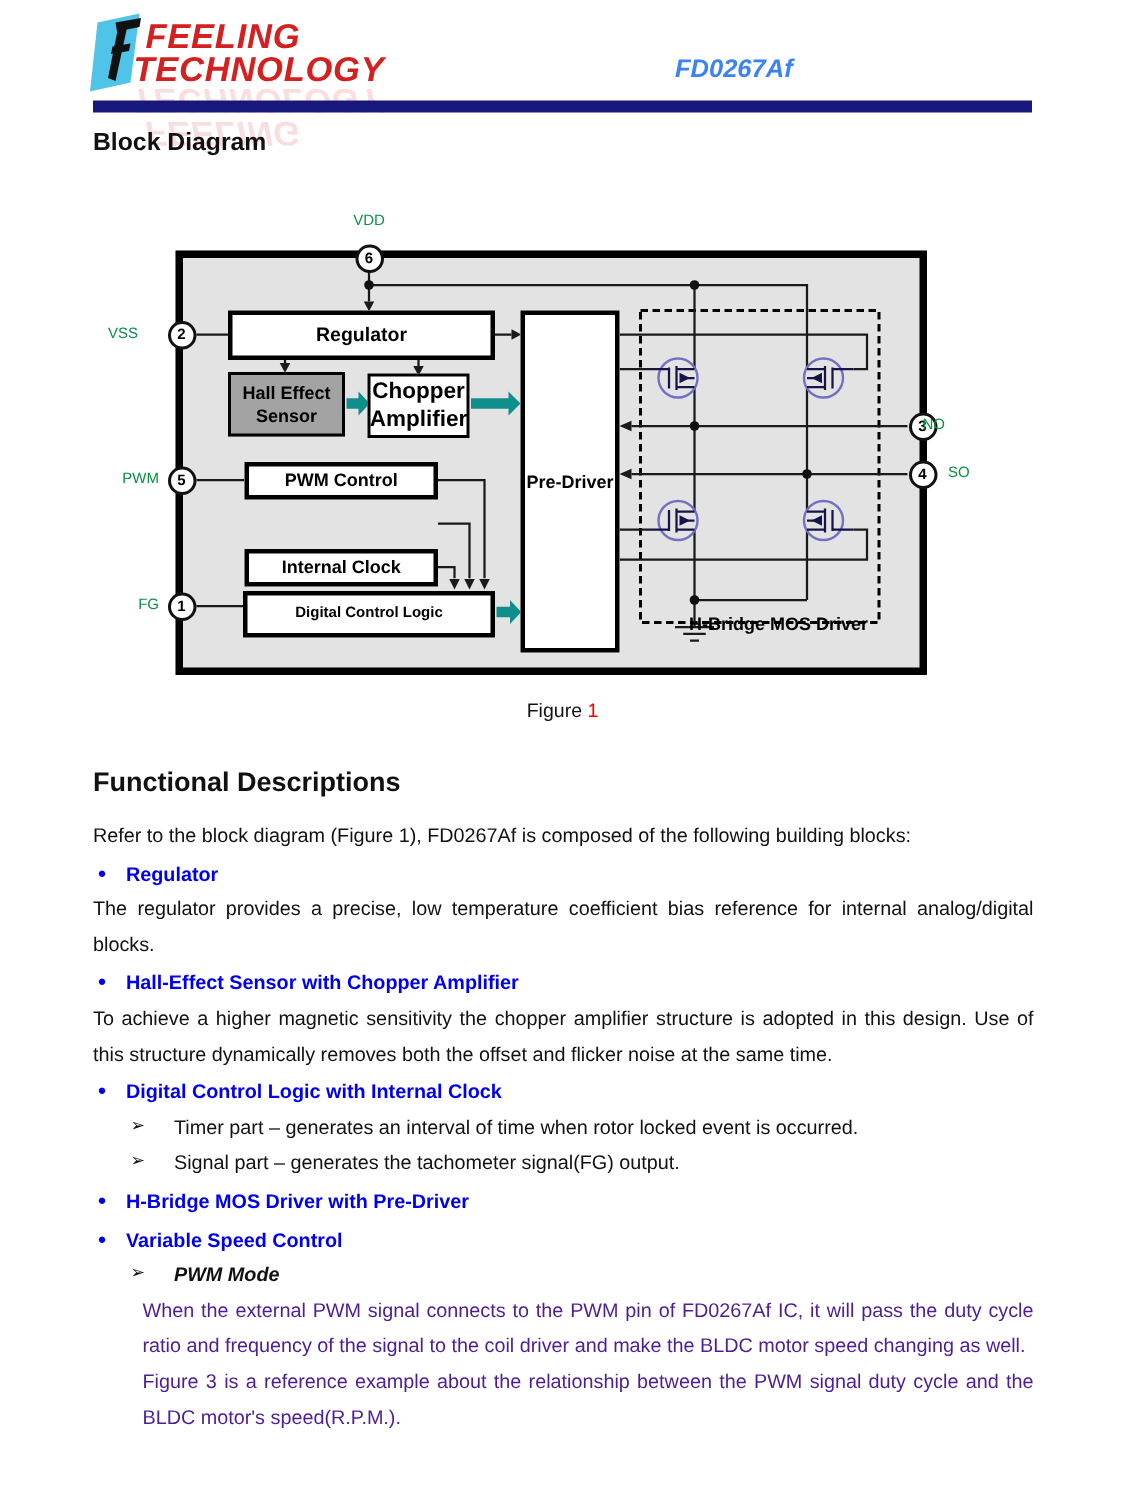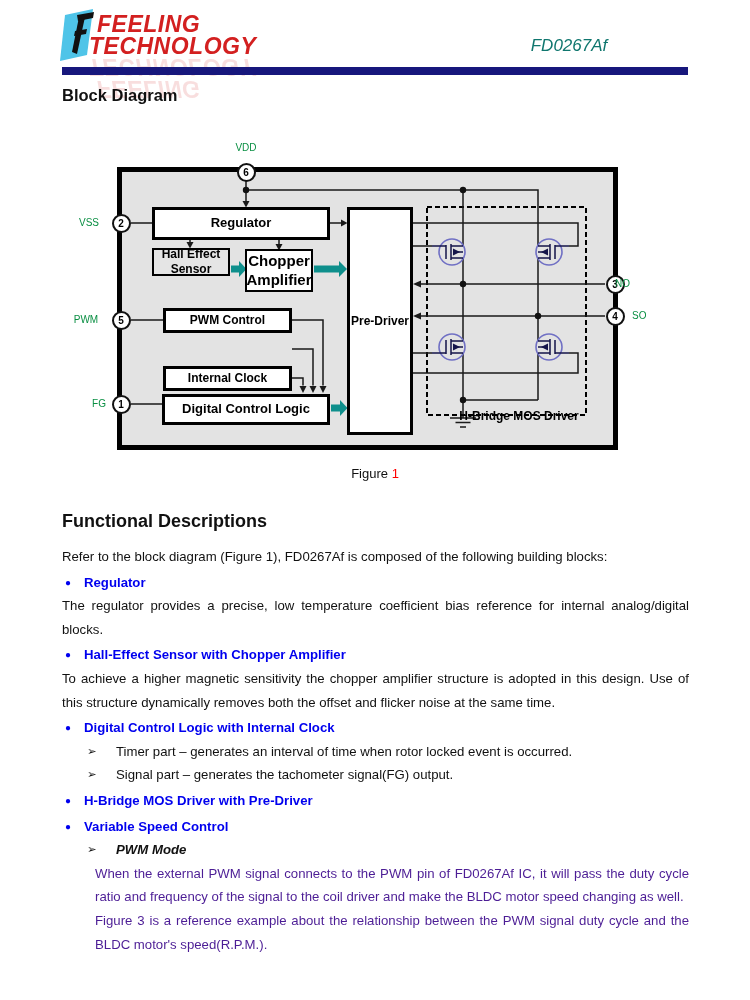--- a/index.html
+++ b/index.html
@@ -6,32 +6,32 @@
   .page{position:relative;width:750px;height:1000px;background:#ffffff;overflow:hidden;
         font-family:"Liberation Sans","DejaVu Sans",sans-serif;color:#111;}
   .abs{position:absolute;}
 
   
   .brand-line{position:absolute;font-style:italic;font-weight:bold;color:#d32020;
               font-size:23px;letter-spacing:.5px;white-space:nowrap;}
   .brand-reflect{position:absolute;left:88px;top:56px;transform:scaleY(-1);opacity:.14;}
   .brand-reflect .rl{font-style:italic;font-weight:bold;color:#d32020;font-size:23px;
                      letter-spacing:.5px;white-space:nowrap;line-height:22px;}
-  .part-number{position:absolute;left:450px;top:36px;width:238px;text-align:center;
-               font-style:italic;font-weight:normal;font-size:17px;color:#0f766e;}
+  .part-number{position:absolute;left:450px;top:36px;width:238px;text-align:left;
+               font-style:italic;font-weight:bold;font-size:17px;color:#3b82f6;}
   .navy-bar{position:absolute;left:62px;top:67px;width:626px;height:8px;background:#17177c;}
   .doc-title{position:absolute;left:62px;top:86px;font-size:16.5px;font-weight:bold;color:#111;}
 
   
   .outer-box{position:absolute;left:117px;top:167px;width:501px;height:283px;
              background:#e3e3e3;border:5px solid #000;box-sizing:border-box;}
   .wires{position:absolute;left:0;top:0;pointer-events:none;}
   .blk{position:absolute;box-sizing:border-box;background:#fff;border:3px solid #000;
        display:flex;align-items:center;justify-content:center;text-align:center;
-       font-weight:bold;font-size:13px;line-height:1.25;color:#000;}
+       font-weight:bold;font-size:10px;line-height:1.25;color:#000;}
   .blk.thin{border-width:2px;}
   .pin{position:absolute;width:19px;height:19px;border:2px solid #111;border-radius:50%;
        background:#fff;box-sizing:border-box;font-size:10px;font-weight:bold;
        text-align:center;line-height:15px;color:#000;z-index:5;}
   .pin-label{position:absolute;font-size:10px;font-weight:normal;color:#0a8f43;z-index:5;}
   .hb-label{position:absolute;left:452px;top:409px;width:134px;text-align:center;
             font-size:12px;font-weight:bold;white-space:nowrap;color:#000;}
   .fig-cap{position:absolute;left:0;top:466px;width:750px;text-align:center;
            font-size:13px;font-weight:normal;color:#111;}
   .fig-num{color:#ff0000;}
@@ -117,36 +117,36 @@
     <polygon points="314,265.5 339,265.5 339,261 347,269 339,277 339,272.5 314,272.5" fill="#0e8f8c"></polygon>
     <polygon points="331,404.5 340,404.5 340,400 347.5,408 340,416 340,411.5 331,411.5" fill="#0e8f8c"></polygon>
 
     <use href="#mos" transform="translate(452,252)"></use>
     <use href="#mos" transform="translate(549,252) scale(-1,1)"></use>
     <use href="#mos" transform="translate(452,347) scale(1,-1)"></use>
     <use href="#mos" transform="translate(549,347) scale(-1,-1)"></use>
   </svg>
 
   <div class="blk" style="left:152px;top:207px;width:178px;height:33px;font-size:13px;">Regulator</div>
-  <div class="blk thin" style="left:152px;top:248px;width:78px;height:28px;background:#e5e5e5;font-size:12px;">Hall Effect Sensor</div>
+  <div class="blk thin" style="left:152px;top:248px;width:78px;height:43px;background:#a3a3a3;font-size:12px;">Hall Effect Sensor</div>
   <div class="blk thin" style="left:245px;top:249px;width:68px;height:43px;font-size:15px;">Chopper Amplifier</div>
   <div class="blk" style="left:163px;top:308px;width:129px;height:25px;font-size:12px;">PWM Control</div>
   <div class="blk" style="left:163px;top:366px;width:129px;height:25px;font-size:12px;">Internal Clock</div>
   <div class="blk" style="left:162px;top:394px;width:168px;height:31px;">Digital Control Logic</div>
   <div class="blk" style="left:347px;top:207px;width:66px;height:228px;font-size:12px;white-space:nowrap;">Pre-Driver</div>
   <div class="hb-label">H-Bridge MOS Driver</div>
 
   <div class="pin" style="left:236.5px;top:162.5px;">6</div>
   <div class="pin-label" style="left:224px;top:142px;width:44px;text-align:center;">VDD</div>
 
   <div class="pin" style="left:111.5px;top:213.5px;">2</div>
-  <div class="pin-label" style="left:72px;top:217px;width:34px;text-align:center;">VSS</div>
+  <div class="pin-label" style="left:72px;top:217px;width:34px;text-align:left;">VSS</div>
 
   <div class="pin" style="left:111.5px;top:310.5px;">5</div>
-  <div class="pin-label" style="left:66px;top:314px;width:40px;text-align:center;">PWM</div>
+  <div class="pin-label" style="left:66px;top:314px;width:40px;text-align:right;">PWM</div>
 
   <div class="pin" style="left:111.5px;top:394.5px;">1</div>
   <div class="pin-label" style="left:74px;top:398px;width:32px;text-align:right;">FG</div>
 
   <div class="pin" style="left:605.5px;top:274.5px;">3</div>
   <div class="pin-label" style="left:615px;top:278px;">NO</div>
 
   <div class="pin" style="left:605.5px;top:306.5px;">4</div>
   <div class="pin-label" style="left:632px;top:310px;">SO</div>
 

